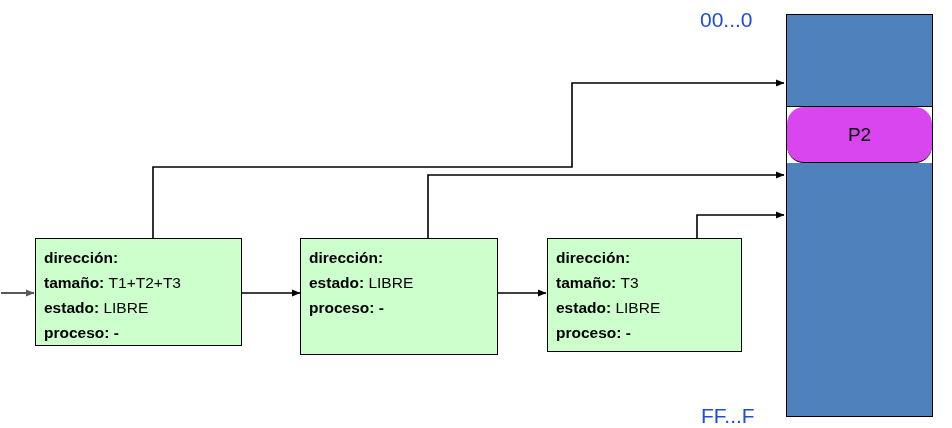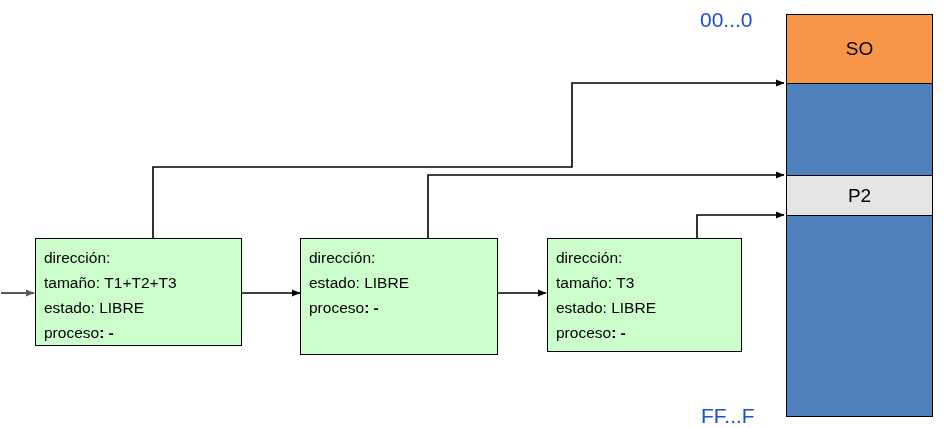--- a/index.html
+++ b/index.html
@@ -29,21 +29,21 @@
     box-sizing: border-box;
     padding: 6px 0 0 8px;
   }
   .desc-line {
     font-size: 15.5px;
     line-height: 25px;
     color: #000000;
     white-space: nowrap;
   }
   .desc-line .k {
-    font-weight: normal;
+    font-weight: bold;
   }
   .desc-line .v {
     font-weight: normal;
   }
   .desc-line .v.dash {
     font-weight: bold;
   }
 
   
   #memory-column {
@@ -148,27 +148,24 @@
     </div>
     <div class="desc-line">
       <span class="k">proceso</span><span class="v dash">: -</span>
     </div>
   </div>
 
   <div class="addr-label" id="addr-top">00...0</div>
   <div class="addr-label" id="addr-bot">FF...F</div>
 
   <div id="memory-column">
-    <div class="mem-block" style="height:69px; background:#F79646;">
-      <span class="mem-label">SO</span>
-    </div>
     <div class="mem-block" style="height:92px; background:#4F81BD;">
       <span class="mem-label"></span>
     </div>
-    <div class="mem-block" style="height:40px; background:#e5e5e5;">
+    <div class="mem-block" style="height:56px; background:#d946ef;border-radius:17px;">
       <span class="mem-label">P2</span>
     </div>
     <div class="mem-block" style="flex:1 1 auto; background:#4F81BD;">
       <span class="mem-label"></span>
     </div>
   </div>
 
 </div>
 
 </body></html>

